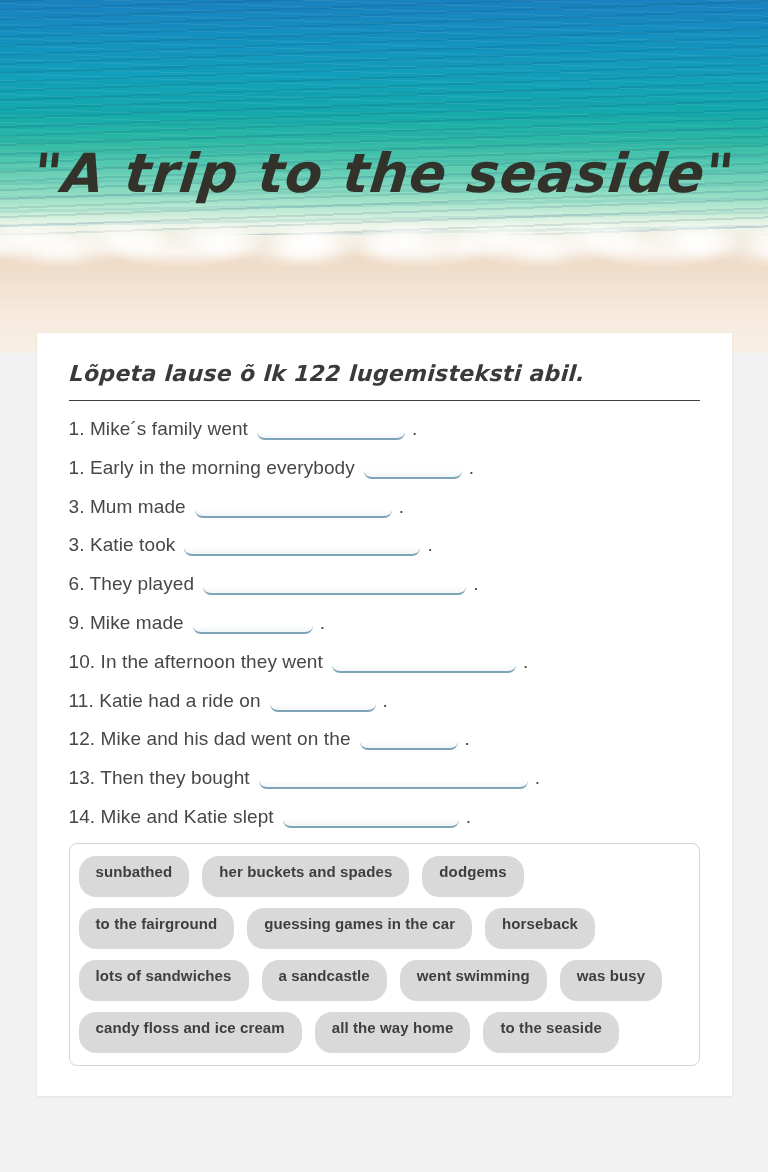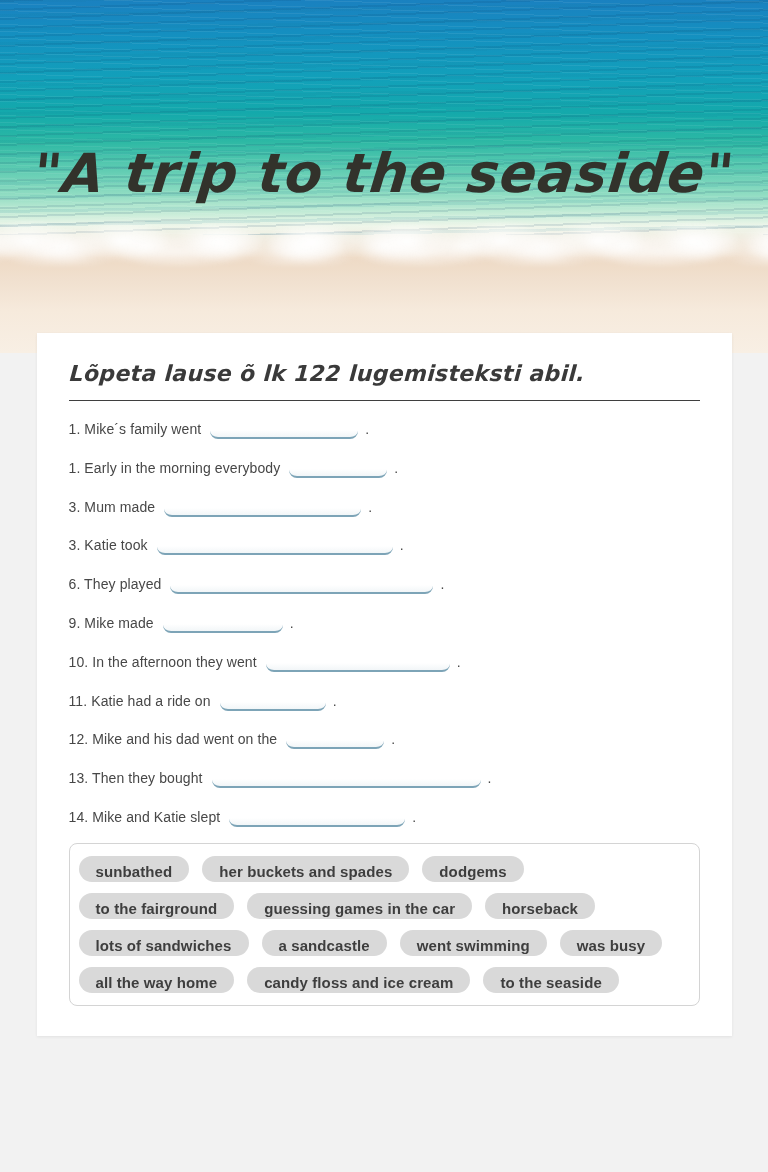--- a/index.html
+++ b/index.html
@@ -118,21 +118,21 @@
     transform-origin: left bottom;
   }
   .divider {
     border: none;
     border-top: 1px solid #3f3f3f;
     margin: 14px 0 15px;
   }
 
   .sentence-list { margin: 0; padding: 0; list-style: none; }
   .sentence {
-    font-size: 14px;
+    font-size: 19px;
     line-height: 26px;
     color: #474747;
     letter-spacing: 0.1px;
     margin-bottom: 12.8px;
     white-space: nowrap;
   }
   .blank {
     display: inline-block;
     height: 20px;
     margin: 0 7px 0 9px;
@@ -156,21 +156,21 @@
     background: #ffffff;
   }
   .chip {
     display: inline-block;
     background: #d9d9d9;
     color: #3e3e3e;
     font-weight: bold;
     font-size: 15px;
     letter-spacing: 0.1px;
     line-height: 1;
-    padding: 8px 17px 3px;
+    padding: 8px 17px 18px;
     border-radius: 17px;
     cursor: grab;
     user-select: none;
   }
 </style>
 </head>
 <body>
 
 <div class="page">
 
@@ -200,19 +200,19 @@
         <span class="chip">sunbathed</span>
         <span class="chip">her buckets and spades</span>
         <span class="chip">dodgems</span>
         <span class="chip">to the fairground</span>
         <span class="chip">guessing games in the car</span>
         <span class="chip">horseback</span>
         <span class="chip">lots of sandwiches</span>
         <span class="chip">a sandcastle</span>
         <span class="chip">went swimming</span>
         <span class="chip">was busy</span>
+        <span class="chip">candy floss and ice cream</span>
         <span class="chip">all the way home</span>
-        <span class="chip">candy floss and ice cream</span>
         <span class="chip">to the seaside</span>
       </div>
   </div>
 
 </div>
 
 </body></html>

